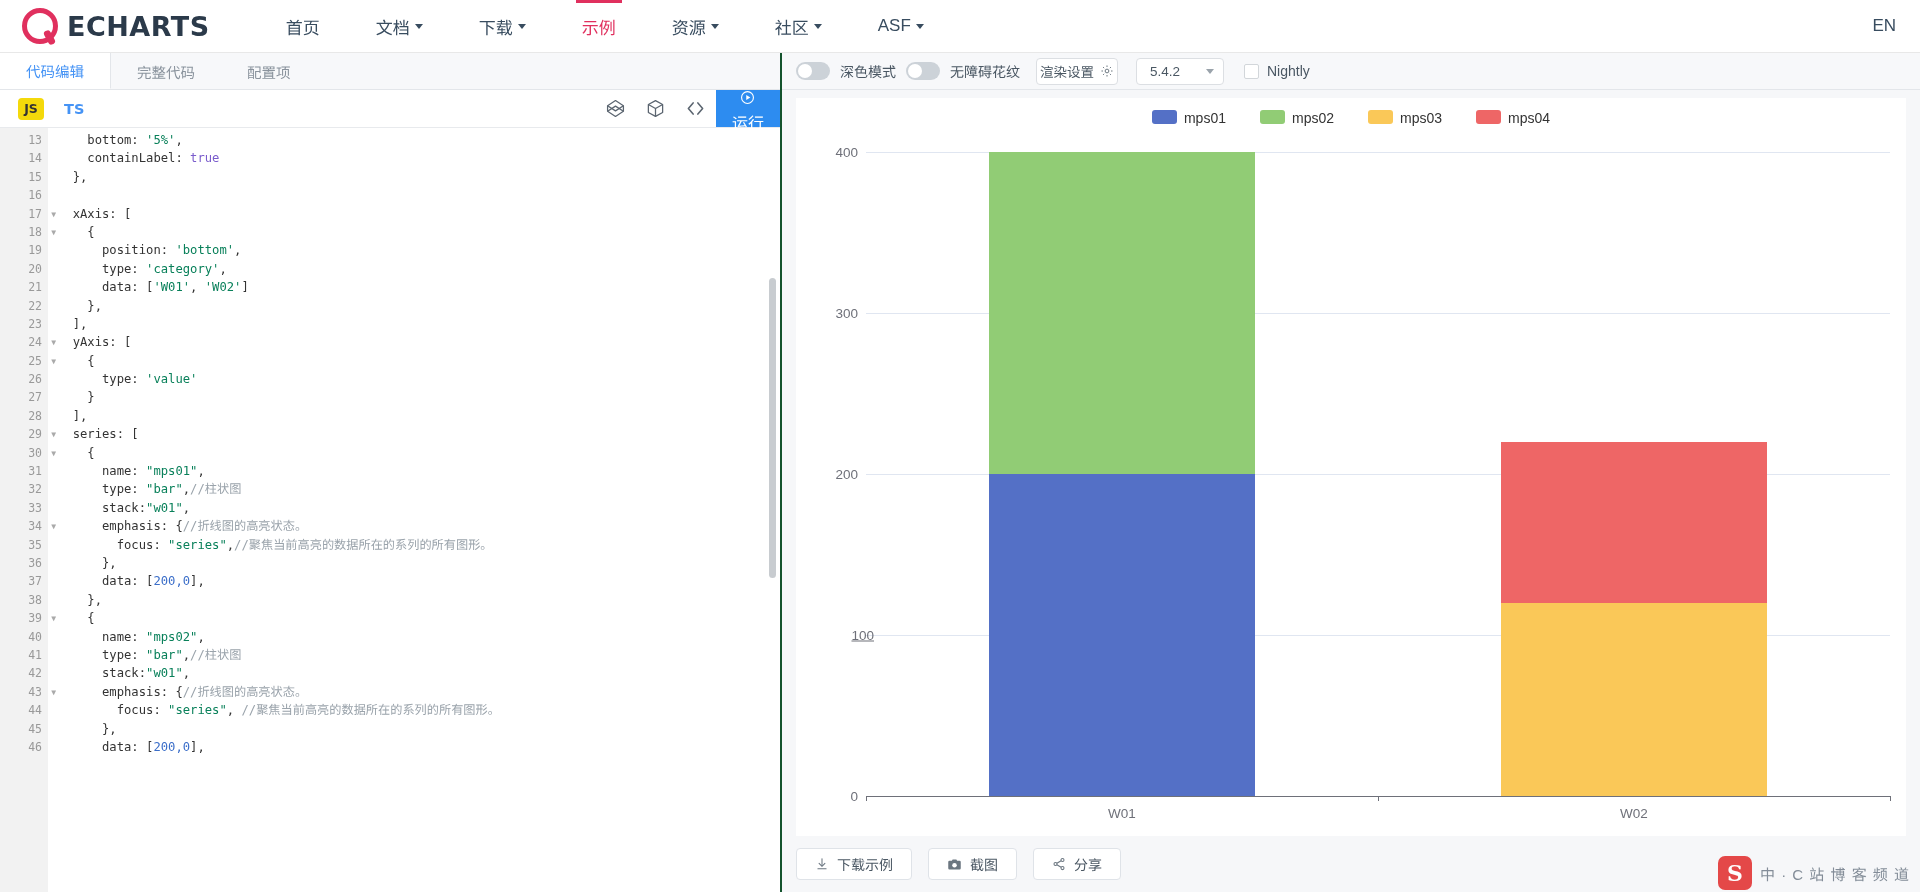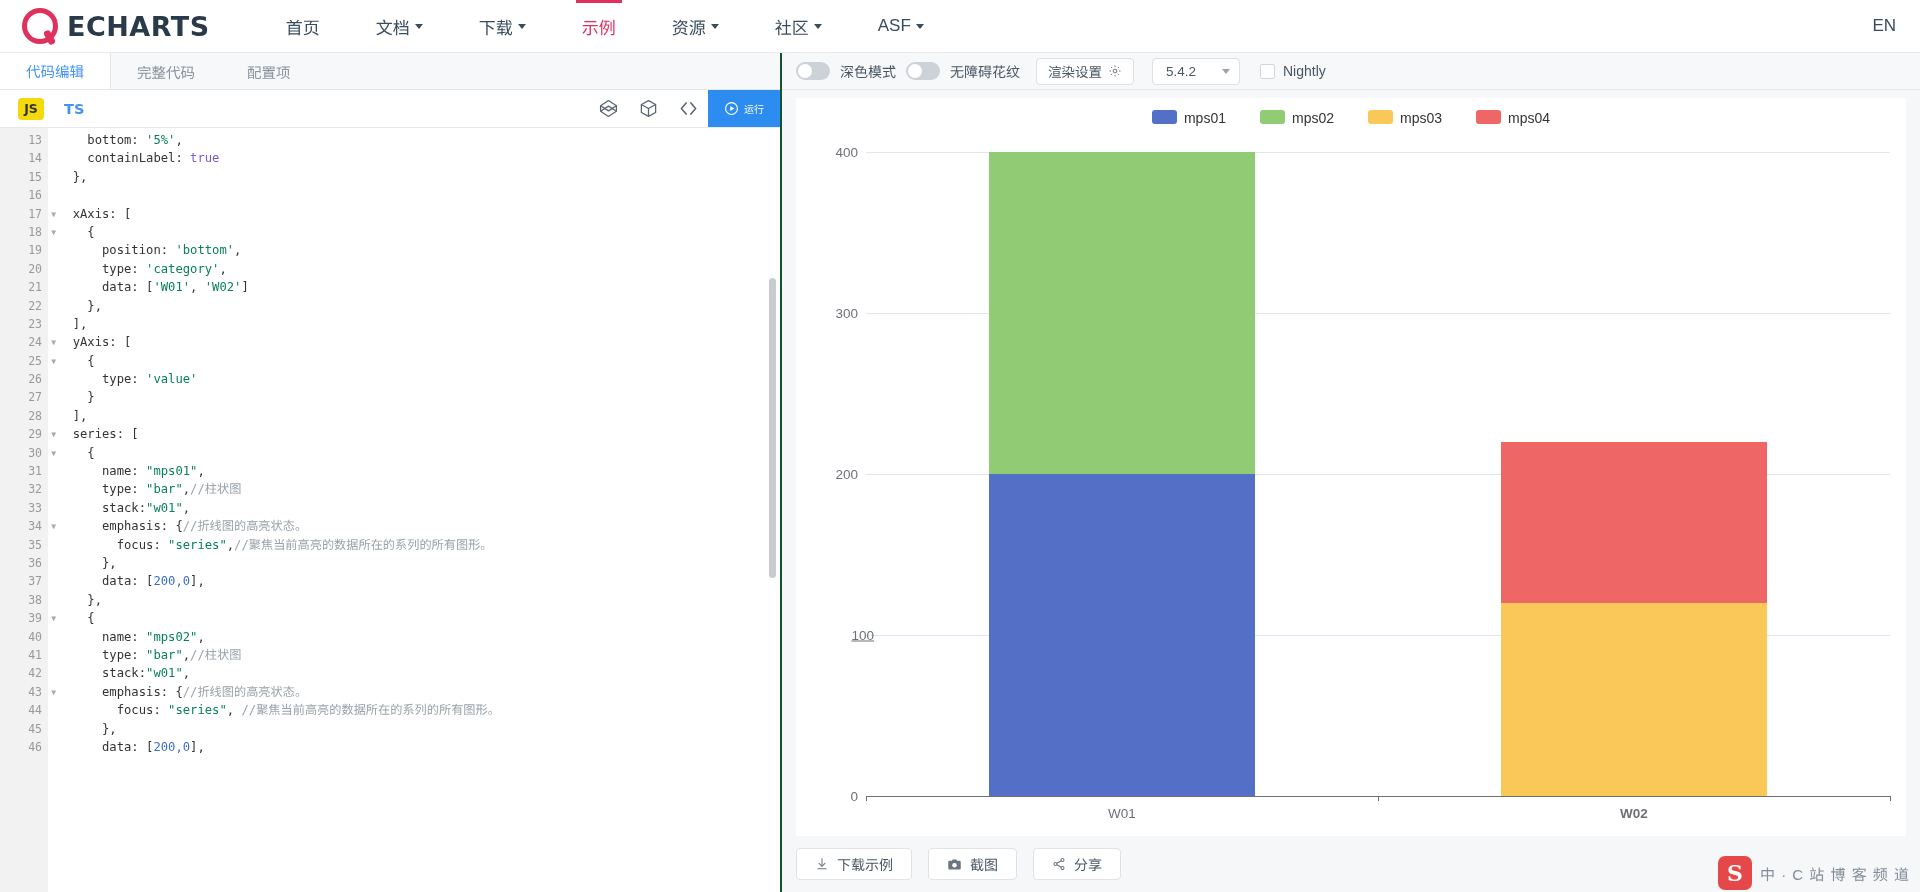--- a/index.html
+++ b/index.html
@@ -91,21 +91,21 @@
   .edtools-right {
     position: absolute; right: 0; top: 0; bottom: 0;
     display: flex; align-items: stretch; gap: 0;
   }
   .tool-icon {
     width: 40px; display: flex; align-items: center; justify-content: center;
     color: #5b6570; cursor: pointer;
   }
   .run-btn {
     background: #2d8cf0; color: #fff; display: flex; align-items: center;
-    gap: 5px; padding: 0 16px; font-size: 10px; cursor: pointer;
+    gap: 5px; padding: 0 16px; font-size: 16px; cursor: pointer; flex-direction: column;
   }
 
   .editor { flex: 1; display: flex; position: relative; overflow: hidden;
             background: #fff; font-family: "DejaVu Sans Mono", monospace; }
   .gutter {
     width: 48px; min-width: 48px; background: #f2f2f2; color: #999;
     font-size: 11.5px; text-align: right; padding-top: 3px;
   }
   .gl { height: 18.4px; line-height: 18.4px; padding-right: 6px; position: relative; }
   .fold { position: absolute; right: -8px; color: #aaa; font-size: 8px; top: 1px; }
@@ -136,21 +136,21 @@
     position: relative; cursor: pointer; flex: none;
   }
   .switch::after {
     content: ""; position: absolute; width: 14px; height: 14px;
     border-radius: 50%; background: #fff; left: 2px; top: 2px;
   }
   .swlabel { font-size: 14px; color: #4a5763; white-space: nowrap; }
   .pbtn {
     height: 27px; border: 1px solid #dcdfe3; border-radius: 4px;
     background: #fff; display: flex; align-items: center; gap: 6px;
-    padding: 0 11px; font-size: 13.5px; color: #4a5763; cursor: pointer;
+    padding: 0 3px; font-size: 13.5px; color: #4a5763; cursor: pointer;
     white-space: nowrap;
   }
   .pselect {
     height: 27px; border: 1px solid #dcdfe3; border-radius: 4px;
     background: #fff; display: flex; align-items: center; gap: 14px;
     padding: 0 9px 0 13px; font-size: 13.5px; color: #4a5763; cursor: pointer;
     min-width: 88px; justify-content: space-between;
   }
   .chevd {
     border-left: 4px solid transparent; border-right: 4px solid transparent;
@@ -430,21 +430,21 @@
             <div class="gridline" style="left: 70px; width: 1024px; top: 54px;"></div>
             <div class="ylabel" style="left: 16px; top: 54px;">400</div>
             <div class="axisline" style="left: 70px; width: 1024px; top: 698px;"></div>
             <div class="barseg" style="left: 192.88px; width: 266.24px; top: 376px; height: 322px; background: rgb(84, 112, 198);"></div>
             <div class="barseg" style="left: 192.88px; width: 266.24px; top: 54px; height: 322px; background: rgb(145, 204, 117);"></div>
             <div class="ticklet" style="left: 582px; top: 698px;"></div>
             <div class="xlabel" style="left: 326px; top: 708px;">W01</div>
             <div class="barseg" style="left: 704.88px; width: 266.24px; top: 504.8px; height: 193.2px; background: rgb(250, 200, 88);"></div>
             <div class="barseg" style="left: 704.88px; width: 266.24px; top: 343.8px; height: 161px; background: rgb(238, 102, 102);"></div>
             <div class="ticklet" style="left: 1094px; top: 698px;"></div>
-            <div class="xlabel" style="left: 838px; top: 708px; font-weight: bold;">W02</div>
+            <div class="xlabel" style="left: 838px; top: 708px;">W02</div>
             <div class="ticklet" style="left: 70px; top: 698px;"></div>
           </div>
       </div>
     </div>
 
     <div class="footer" id="footer">
       <div class="fbtn">
           <span style="display: flex;">
             <svg width="14" height="14" viewBox="0 0 24 24" fill="none" stroke="#6b7680" stroke-width="1.8" stroke-linecap="round">
               <line x1="12" y1="3" x2="12" y2="15"></line>

